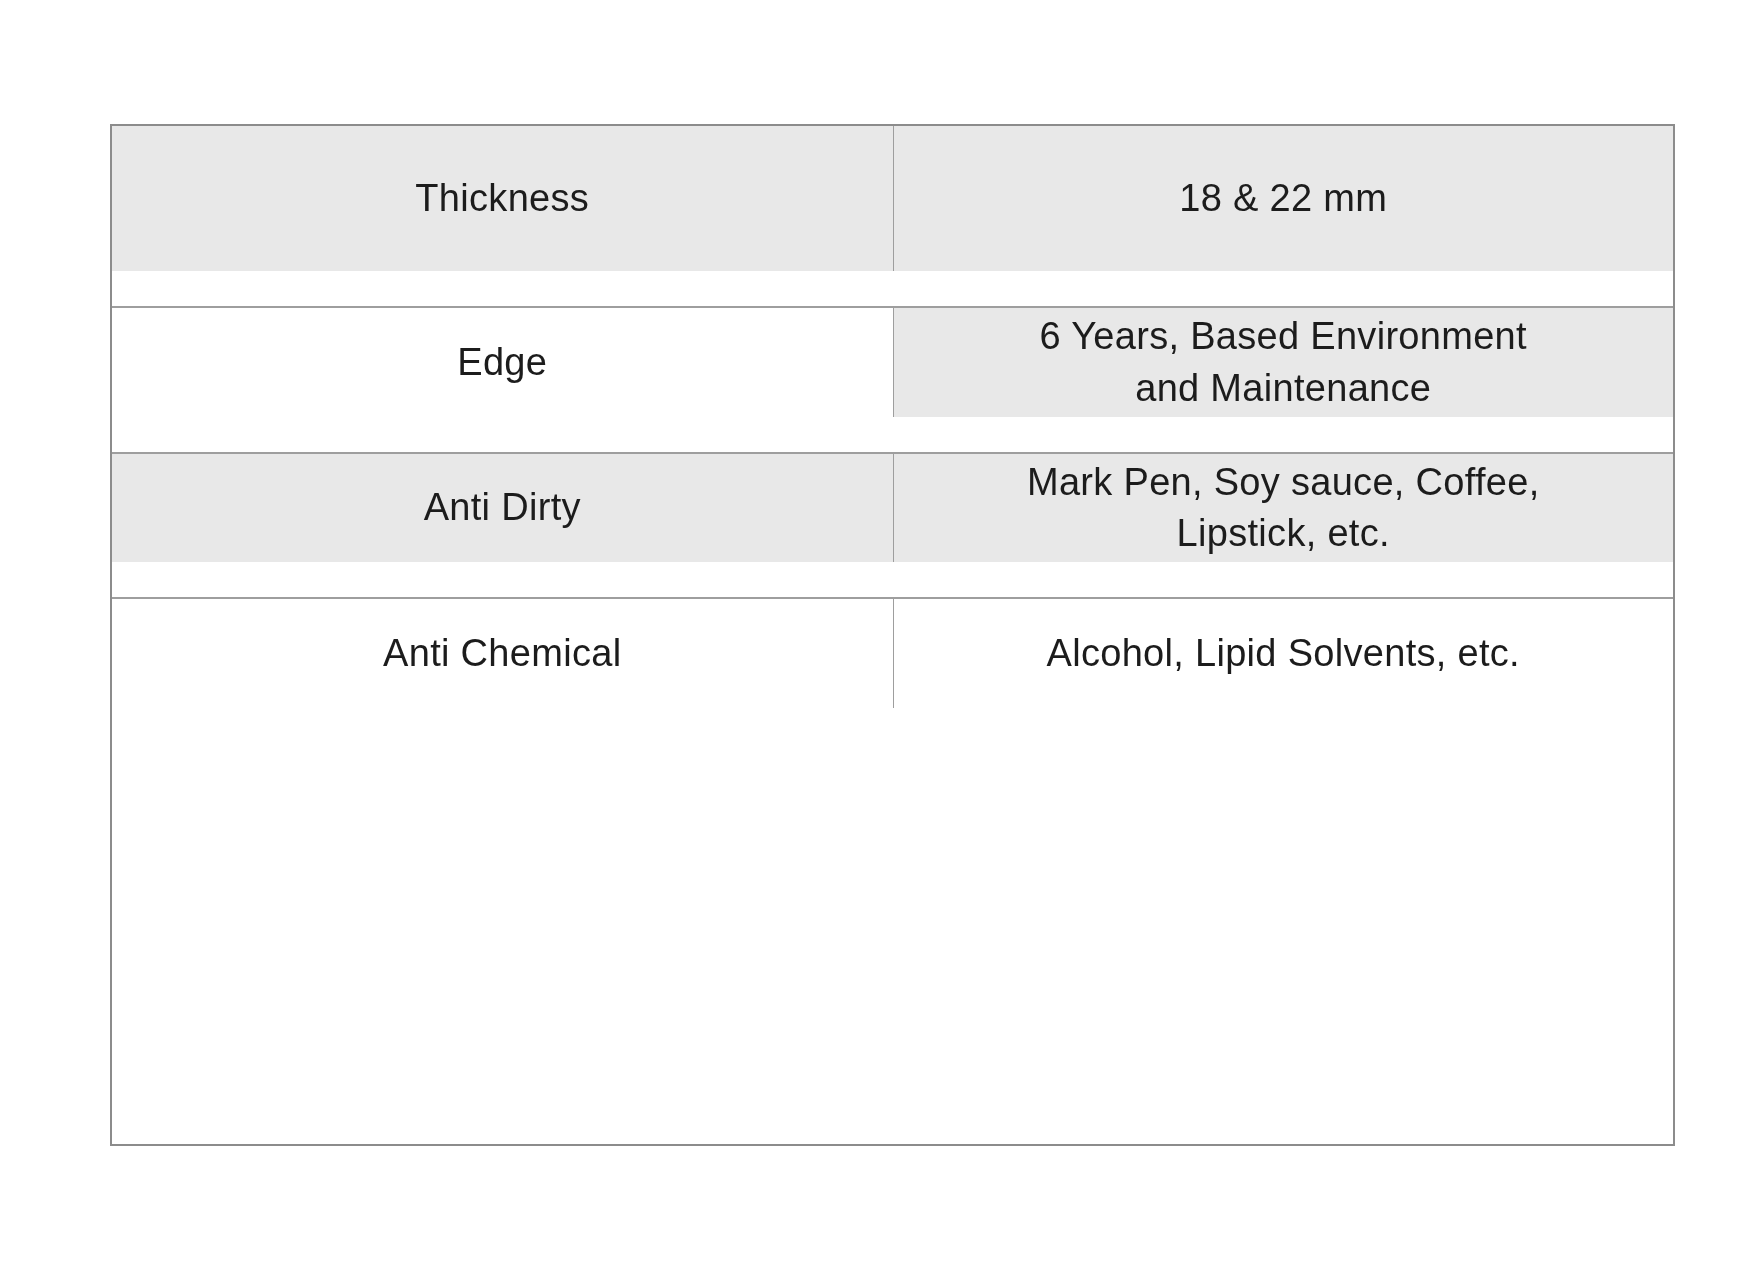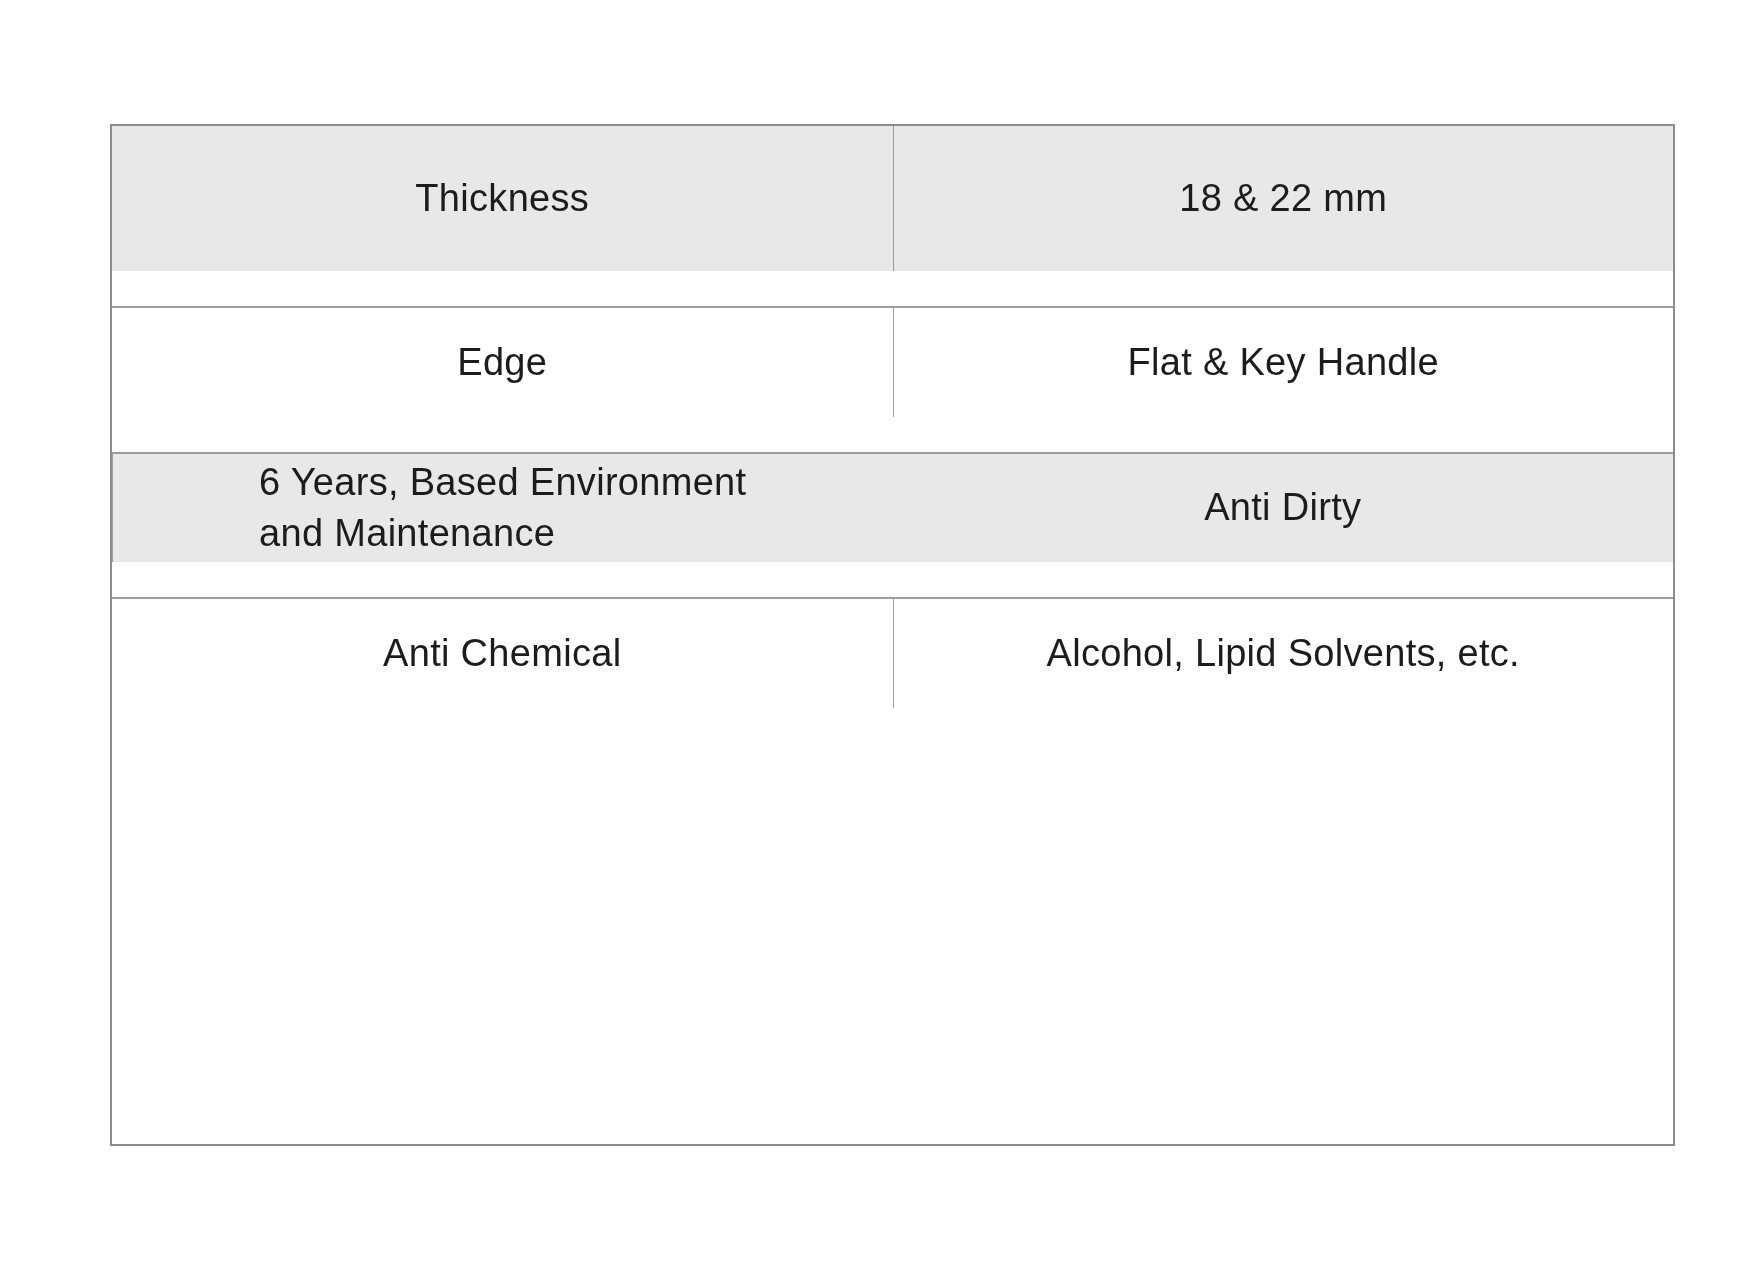--- a/index.html
+++ b/index.html
@@ -30,20 +30,21 @@
     display: grid;
     grid-template-columns: 1fr 1fr;
     grid-template-rows: repeat(7, 1fr);
     background: #ffffff;
   }
 
   .cell {
     display: flex;
     align-items: center;
     justify-content: center;
+    text-align: center;
     box-sizing: border-box;
     font-size: 38px;
     font-weight: 400;
     color: var(--text-color, #1c1c1c);
     line-height: 1.35;
     letter-spacing: 0.3px;
     white-space: pre-line;
     padding: 0 30px;
   }
 
@@ -62,26 +63,27 @@
 </head>
 <body>
 
 <div class="canvas">
   <div class="spec-table">
 
     <div class="cell bg-gray">Thickness</div>
     <div class="cell bg-gray bl">18 &amp; 22 mm</div>
 
     <div class="cell bg-white bt">Edge</div>
-    <div class="cell bg-white bt bl">Flat &amp; Key Handle</div>
 
     <div class="cell bg-gray bt bl">6 Years, Based Environment
 and Maintenance</div>
 
 
     <div class="cell bg-gray bt">Anti Dirty</div>
+    <div class="cell bg-gray bt bl">Mark Pen, Soy sauce, Coffee,
+Lipstick, etc.</div>
 
     <div class="cell bg-white bt">Anti Chemical</div>
     <div class="cell bg-white bt bl">Alcohol, Lipid Solvents, etc.</div>
 
 
   </div>
 </div>
 
 </body></html>

